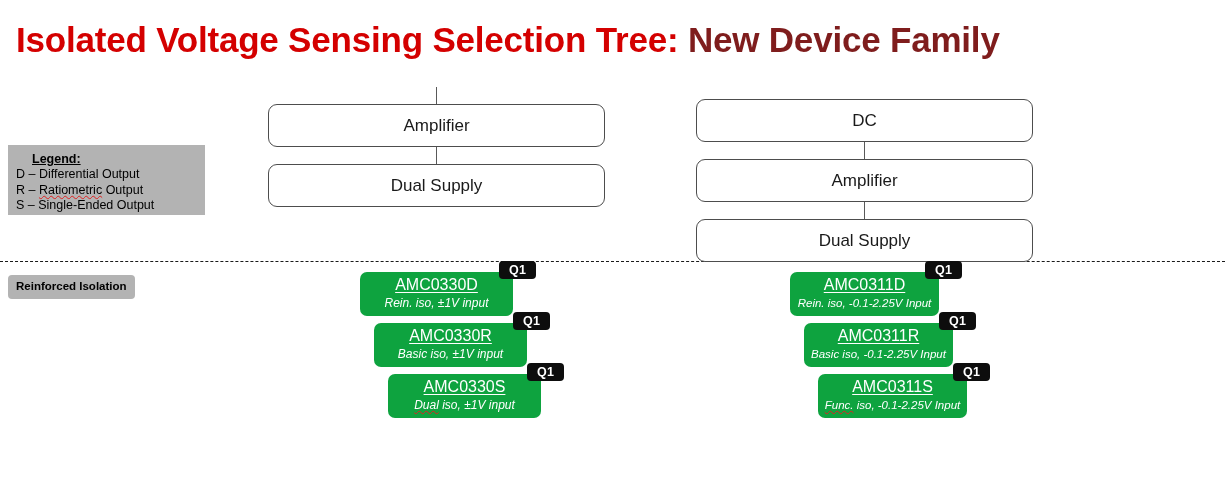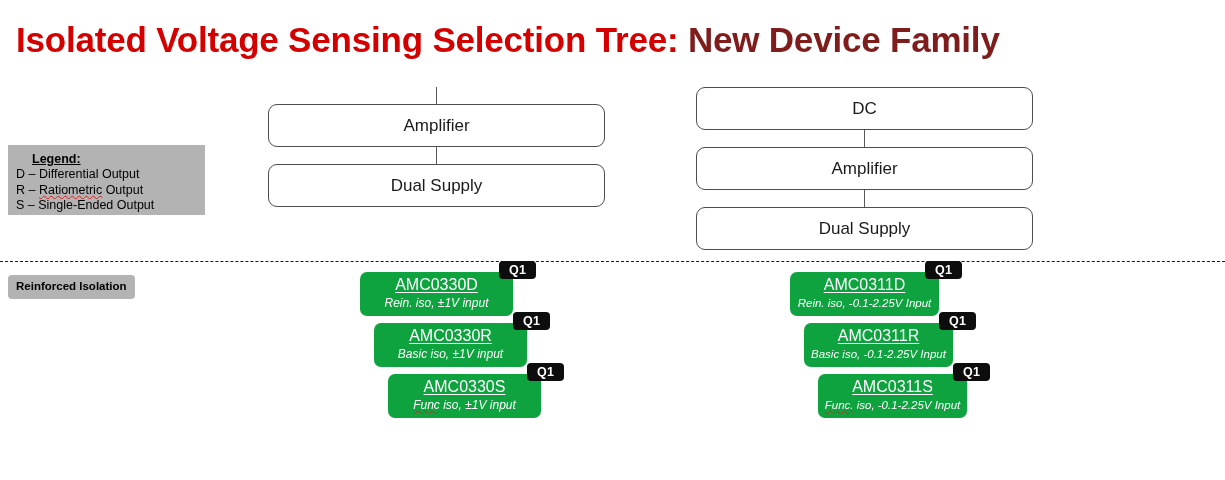--- a/index.html
+++ b/index.html
@@ -86,21 +86,21 @@
     border-radius: 4px;
     font-size: 11.5px;
     font-weight: bold;
     color: #000;
     white-space: nowrap;
   }
 
   
   .flow-col { position: absolute; top: 87px; width: 337px; }
   #col-ac { left: 268px; }
-  #col-dc { left: 696px; }
+  #col-dc { left: 696px; margin-top: 12px; }
 
   .flow-box {
     position: relative;
     height: 43px;
     border: 1.6px solid #4d4d4d;
     border-radius: 9px;
     background: #ffffff;
     box-sizing: border-box;
     display: flex;
     align-items: center;
@@ -221,21 +221,21 @@
   </div>
   <div class="dev-card indent-1">
     <div class="q1-badge">Q1</div>
     <div class="dev-pn">AMC0330R</div>
     <div class="dev-sub">Basic iso, ±1V input</div>
   </div>
   <div class="dev-card indent-2">
     <div class="q1-badge">Q1</div>
     <div class="dev-pn">AMC0330S</div>
     <div class="dev-sub">
-      <span class="spell">Func</span><span> iso, ±1V input</span>
+      <span class="spell">Dual</span><span> iso, ±1V input</span>
     </div>
   </div>
 </div>
 
 <div class="dev-col" id="dev-dc">
   <div class="dev-card">
     <div class="q1-badge">Q1</div>
     <div class="dev-pn">AMC0311D</div>
     <div class="dev-sub">Rein. iso, -0.1-2.25V Input</div>
   </div>

